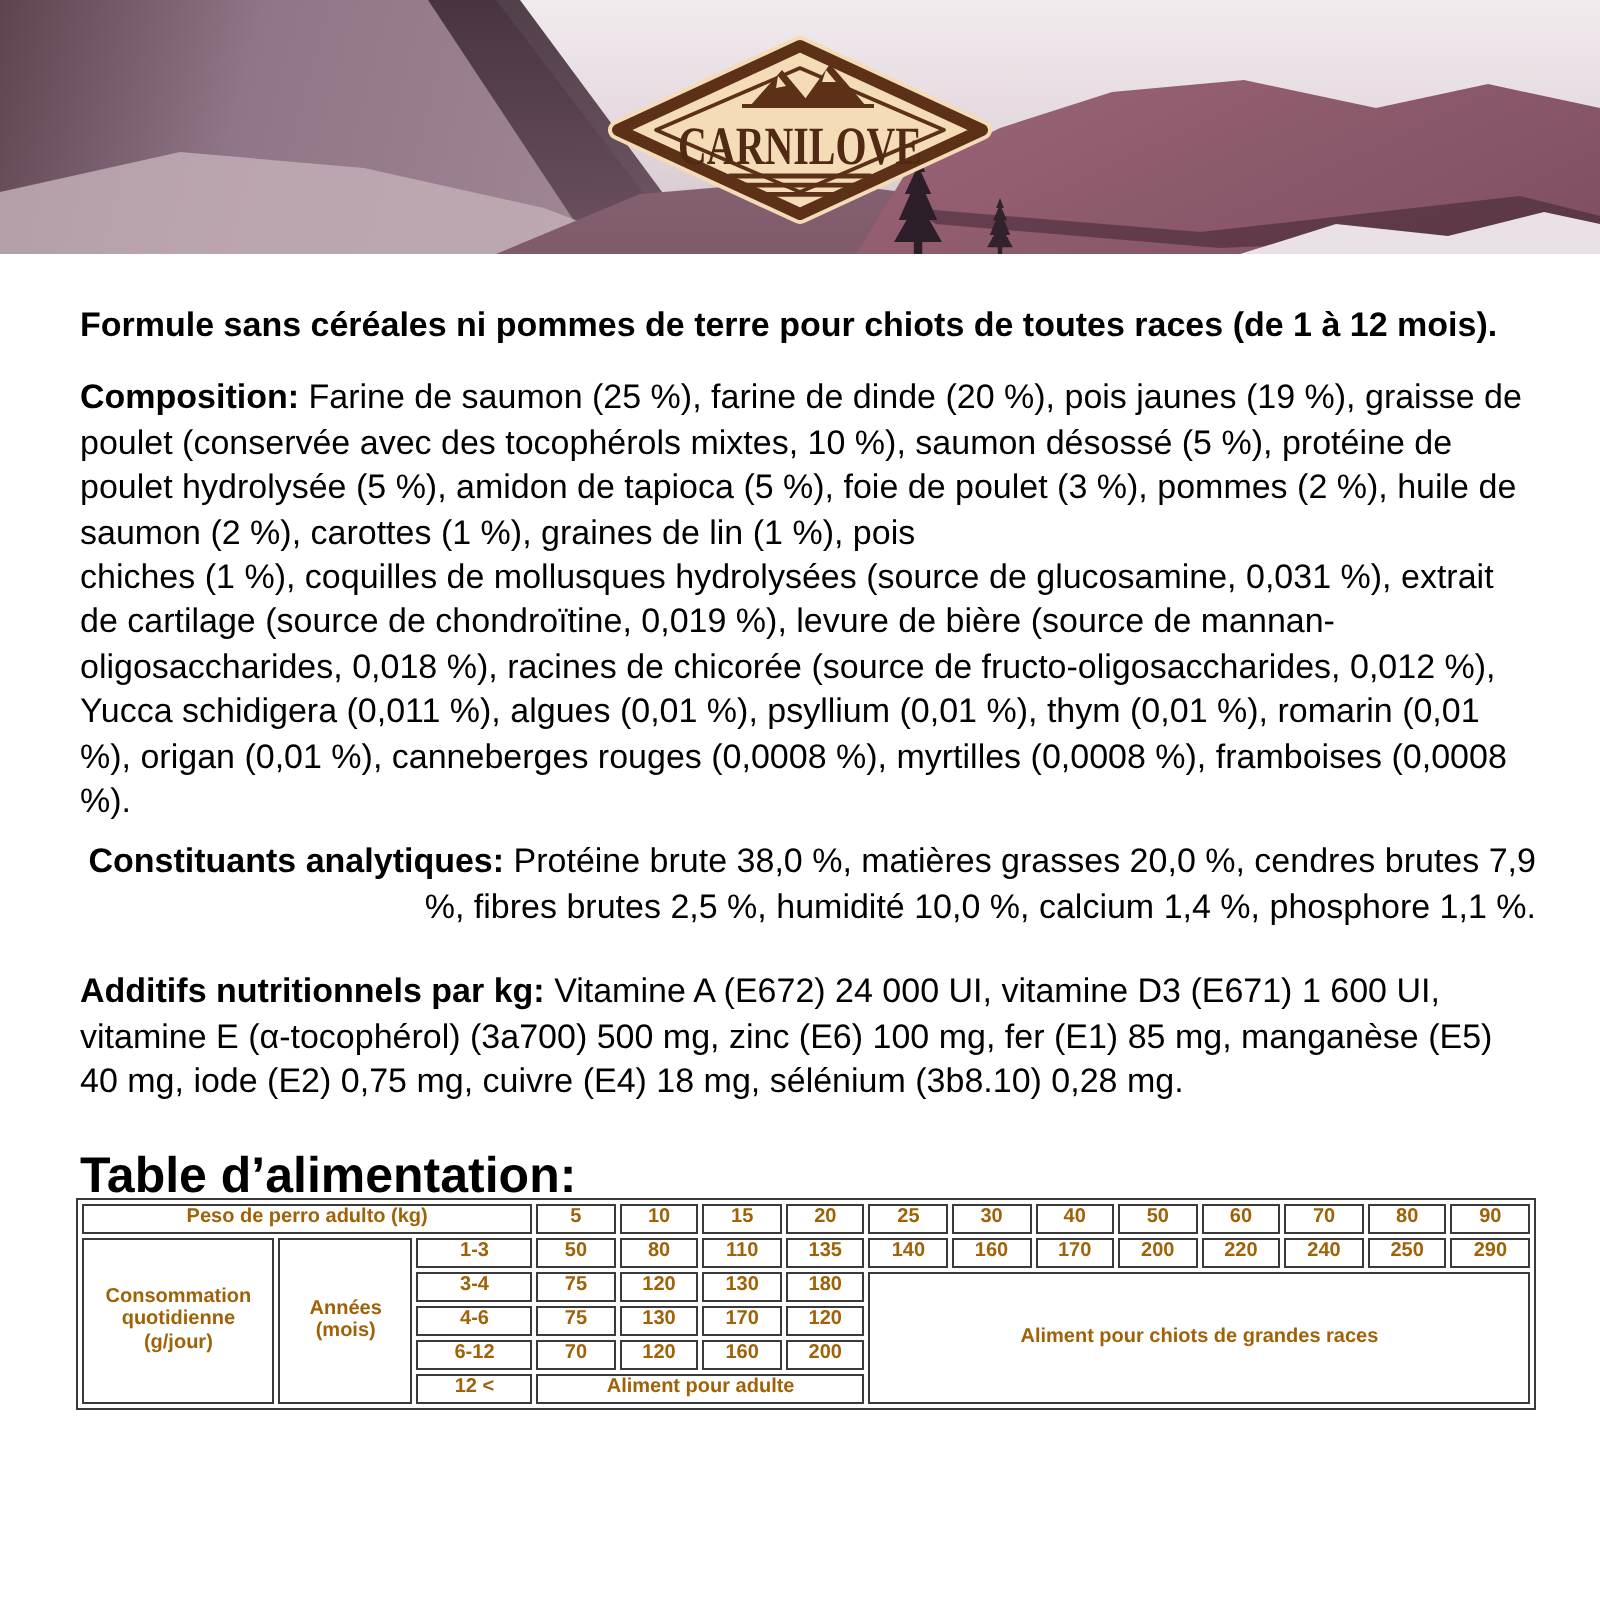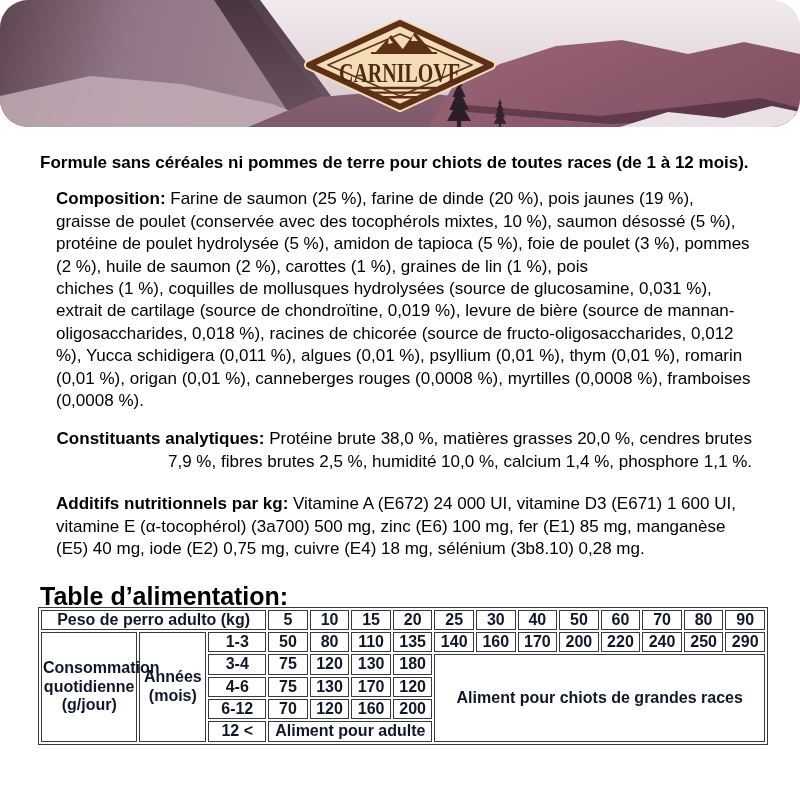--- a/index.html
+++ b/index.html
@@ -3,21 +3,21 @@
 <meta charset="utf-8">
 <style>
   html,body{margin:0;padding:0;}
   body{
     width:800px;height:800px;overflow:hidden;background:#ffffff;
     font-family:"Liberation Sans","DejaVu Sans",sans-serif;
     color:#000;
   }
   
   .hero{position:relative;width:800px;height:127px;overflow:hidden;
-    background:linear-gradient(180deg,#f1ebee 0%,#e3d7dd 55%,#cfbfc8 100%);border-radius:28px;}
+    background:linear-gradient(180deg,#f1ebee 0%,#e3d7dd 55%,#cfbfc8 100%);}
   .layer{position:absolute;inset:0;}
   .tex{background-image:repeating-linear-gradient(75deg,rgba(45,25,40,0.16) 0 2px,transparent 2px 9px);}
   .m-left{clip-path:polygon(0 0,248px 0,345px 127px,0 127px);
     background:linear-gradient(105deg,#5e4450 0%,#907586 16%,#a48b97 45%,#8b7080 70%,#7a5d6b 100%);}
   .m-left-ridge{clip-path:polygon(214px 0,260px 0,354px 127px,298px 127px);
     background:linear-gradient(180deg,#3f2c38 0%,#684c5b 100%);opacity:.9;}
   .m-left-haze{clip-path:polygon(0 127px,0 96px,90px 76px,182px 84px,272px 104px,332px 127px);
     background:#c2adb6;opacity:.85;}
   .m-mid-ridge{clip-path:polygon(248px 127px,320px 97px,402px 90px,468px 98px,524px 127px);
     background:linear-gradient(180deg,#94707f 0%,#7e5a6a 100%);}
@@ -28,32 +28,32 @@
   .m-right-snow{clip-path:polygon(620px 127px,668px 112px,724px 118px,772px 106px,800px 112px,800px 127px);
     background:#e9e1e6;}
   .fir{position:absolute;bottom:0;
     clip-path:polygon(50% 0,62% 18%,55% 18%,72% 40%,63% 40%,82% 66%,69% 66%,90% 88%,57% 88%,57% 100%,43% 100%,43% 88%,10% 88%,31% 66%,18% 66%,37% 40%,28% 40%,45% 18%,38% 18%);}
   .fir1{left:444px;width:30px;height:50px;background:#2c1e29;}
   .fir2{left:492px;width:16px;height:28px;background:#32222d;}
   .logo{position:absolute;left:50%;top:18px;transform:translateX(-50%);}
   
   .content{padding:25px 32px 0 40px;font-size:17px;line-height:22.4px;}
   .intro div{font-weight:bold;}
-  .para{margin:16px;white-space:pre-wrap;}
+  .para{margin:0;white-space:pre-wrap;}
   .lbl{font-weight:bold;}
   .composition{margin-top:14px;}
   .analytical{margin-top:8px;text-align:right;}
   .additives{margin-top:20px;}
   .energy{margin-top:14px;}
   .table-title{margin-top:24px;font-size:25px;font-weight:bold;line-height:22px;}
   
   table.feed{border-collapse:separate;border-spacing:2px;border:1px solid #3a3a3a;
     width:730px;margin-left:-2px;table-layout:fixed;background:#fff;}
   table.feed td{border:1px solid #3a3a3a;text-align:center;vertical-align:middle;
-    font-size:16px;font-weight:bold;color:#0f172a;padding:0 1px;height:15px;line-height:1.15;box-sizing:border-box;}
+    font-size:10px;font-weight:bold;color:#a16207;padding:0 1px;height:15px;line-height:1.15;box-sizing:border-box;}
   td.hdr{height:16px;}
   td.note-big{font-size:15px;}
   td.left-hdr{font-size:12.5px;}
 </style>
 </head>
 <body>
 
 <div class="hero">
   <div class="layer m-left tex"></div>
   <div class="layer m-left-ridge"></div>

